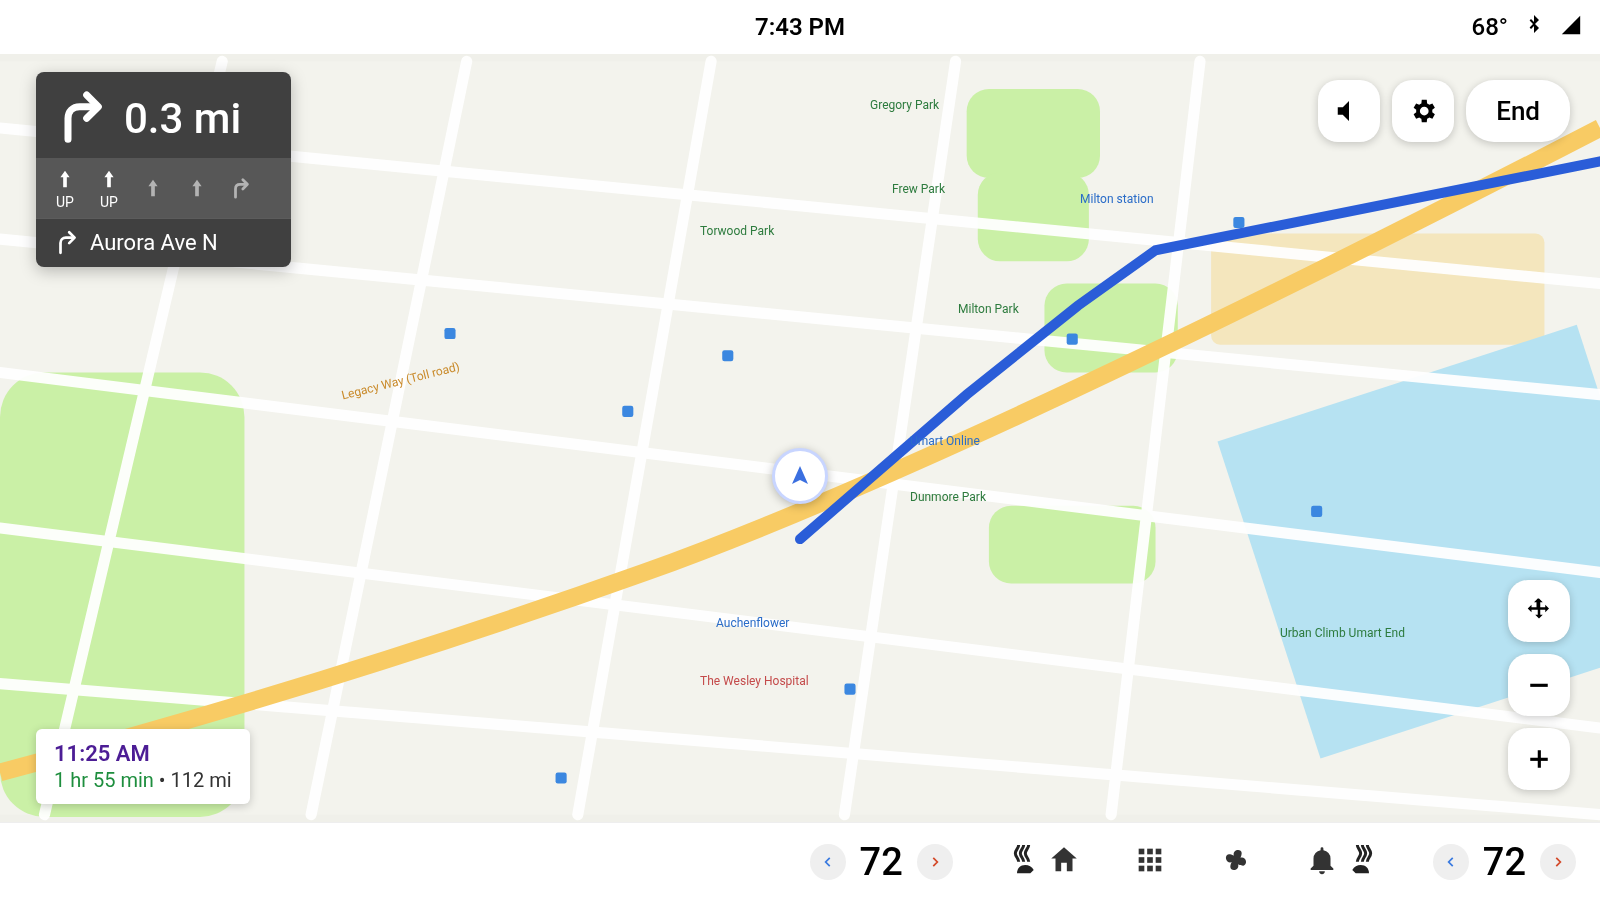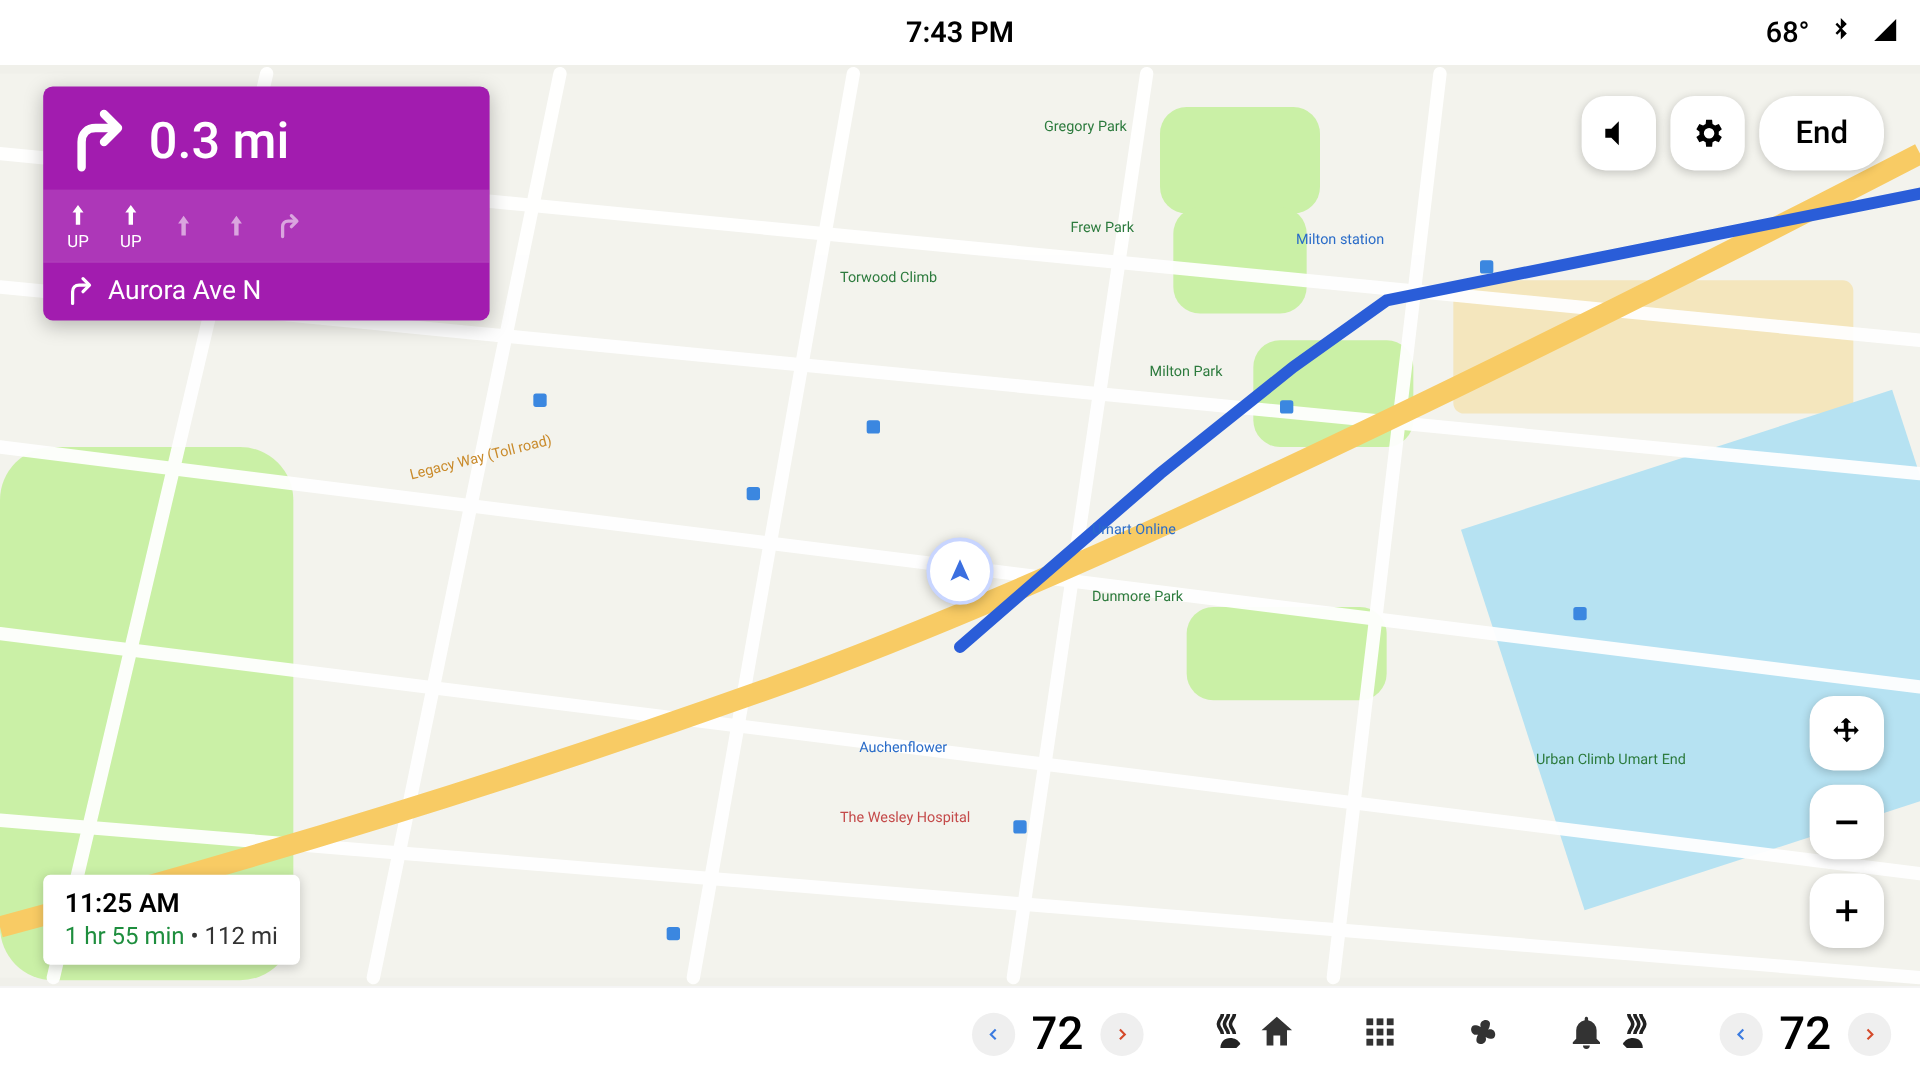--- a/index.html
+++ b/index.html
@@ -6,36 +6,36 @@
 html, body { width: 1440px; height: 810px; font-family: -apple-system, "Segoe UI", Roboto, Arial, sans-serif; background: #fff; overflow: hidden; }
 
 .status-bar { position: absolute; top: 0; left: 0; right: 0; height: 54px; display: flex; align-items: center; justify-content: center; background: #fff; z-index: 100; }
 .status-time { font-size: 24px; font-weight: 600; color: #000; }
 .status-right { position: absolute; right: 18px; top: 0; height: 54px; display: flex; align-items: center; gap: 14px; }
 .status-temp { font-size: 24px; font-weight: 500; }
 
 .map-area { position: absolute; top: 54px; left: 0; right: 0; bottom: 78px; background: #f0f0ea; overflow: hidden; }
 .map-svg { width: 100%; height: 100%; }
 
-.nav-card { position: absolute; top: 72px; left: 36px; width: 372px; background: #a21caf; border-radius: 8px; box-shadow: 0 4px 16px rgba(0,0,0,0.25); color: #fff; z-index: 50; overflow: hidden; }
+.nav-card { position: absolute; top: 72px; left: 36px; width: 255px; background: #404040; border-radius: 8px; box-shadow: 0 4px 16px rgba(0,0,0,0.25); color: #fff; z-index: 50; overflow: hidden; }
 .nav-main { padding: 16px 18px 10px 18px; display: flex; align-items: center; gap: 14px; }
 .nav-turn-icon svg { width: 56px; height: 56px; }
 .nav-distance { font-size: 42px; font-weight: 500; }
 .nav-street { padding: 0 18px 10px 18px; font-size: 26px; line-height: 1.3; }
 .route-badge { display: inline-block; background: rgba(255,255,255,0.18); border: 1.5px solid rgba(255,255,255,0.7); border-radius: 14px; font-size: 20px; padding: 0 10px; margin-left: 6px; vertical-align: middle; }
 .lanes { background: rgba(255,255,255,0.12); padding: 8px 18px; display: flex; gap: 22px; align-items: center; }
 .lane { display: flex; flex-direction: column; align-items: center; opacity: 0.55; text-align: right; }
 .lane.hi { opacity: 1; }
 .lane svg { width: 22px; height: 26px; }
 .lane-label { font-size: 14px; margin-top: 2px; }
 .nav-next { padding: 10px 18px 12px 18px; display: flex; align-items: center; gap: 10px; font-size: 22px; border-top: 1px solid rgba(255,255,255,0.15); }
 .nav-next svg { width: 26px; height: 26px; }
 
 .eta-card { position: absolute; left: 36px; bottom: 96px; background: #fff; border-radius: 6px; box-shadow: 0 2px 10px rgba(0,0,0,0.2); padding: 12px 18px; z-index: 50; }
-.eta-time { font-size: 22px; font-weight: 600; color: #000000; }
+.eta-time { font-size: 22px; font-weight: 600; color: #4c1d95; }
 .eta-sub { font-size: 20px; color: #333; margin-top: 2px; }
 .eta-dur { color: #1e8e3e; }
 
 .map-ctrls-top { position: absolute; top: 80px; right: 30px; display: flex; gap: 12px; z-index: 50; text-align: center; }
 .round-btn { background: #fff; border-radius: 20px; min-width: 62px; height: 62px; display: flex; align-items: center; justify-content: center; box-shadow: 0 2px 8px rgba(0,0,0,0.2); cursor: pointer; }
 .round-btn svg { width: 30px; height: 30px; }
 .end-btn { background: #fff; border-radius: 28px; height: 62px; padding: 0 30px; display: flex; align-items: center; font-size: 26px; font-weight: 500; box-shadow: 0 2px 8px rgba(0,0,0,0.2); cursor: pointer; }
 .map-ctrls-right { position: absolute; right: 30px; bottom: 110px; display: flex; flex-direction: column; gap: 12px; z-index: 50; }
 
 .marker { position: absolute; left: 50%; top: 55%; width: 56px; height: 56px; margin: -28px 0 0 -28px; background: #fff; border-radius: 50%; border: 3px solid #c8d5ff; box-shadow: 0 2px 10px rgba(0,0,0,0.25); display: flex; align-items: center; justify-content: center; z-index: 40; }
@@ -113,21 +113,21 @@
       <rect x="1110" y="140" width="10" height="10" rx="2"></rect>
         <rect x="960" y="245" width="10" height="10" rx="2"></rect>
       <rect x="500" y="640" width="10" height="10" rx="2"></rect>
         <rect x="1180" y="400" width="10" height="10" rx="2"></rect>
     </g>
   </svg>
 
   
   <div class="poi park" style="left:870px;top:44px">Gregory Park</div>
   <div class="poi park" style="left:892px;top:128px">Frew Park</div>
-  <div class="poi park" style="left:700px;top:170px">Torwood Climb</div>
+  <div class="poi park" style="left:700px;top:170px">Torwood Park</div>
   <div class="poi park" style="left:958px;top:248px">Milton Park</div>
   <div class="poi park" style="left:910px;top:436px">Dunmore Park</div>
   <div class="poi transit" style="left:1080px;top:138px">Milton station</div>
   <div class="poi transit" style="left:716px;top:562px">Auchenflower</div>
   <div class="poi" style="left:910px;top:380px;color:#2a6cc8">Umart Online</div>
   <div class="poi park" style="left:1280px;top:572px">Urban Climb Umart End</div>
   <div class="poi med" style="left:700px;top:620px">The Wesley Hospital</div>
   <div class="poi" style="left:340px;top:320px;color:#c98a2a;transform:rotate(-14deg)">Legacy Way (Toll road)</div>
 
   <div class="marker">

